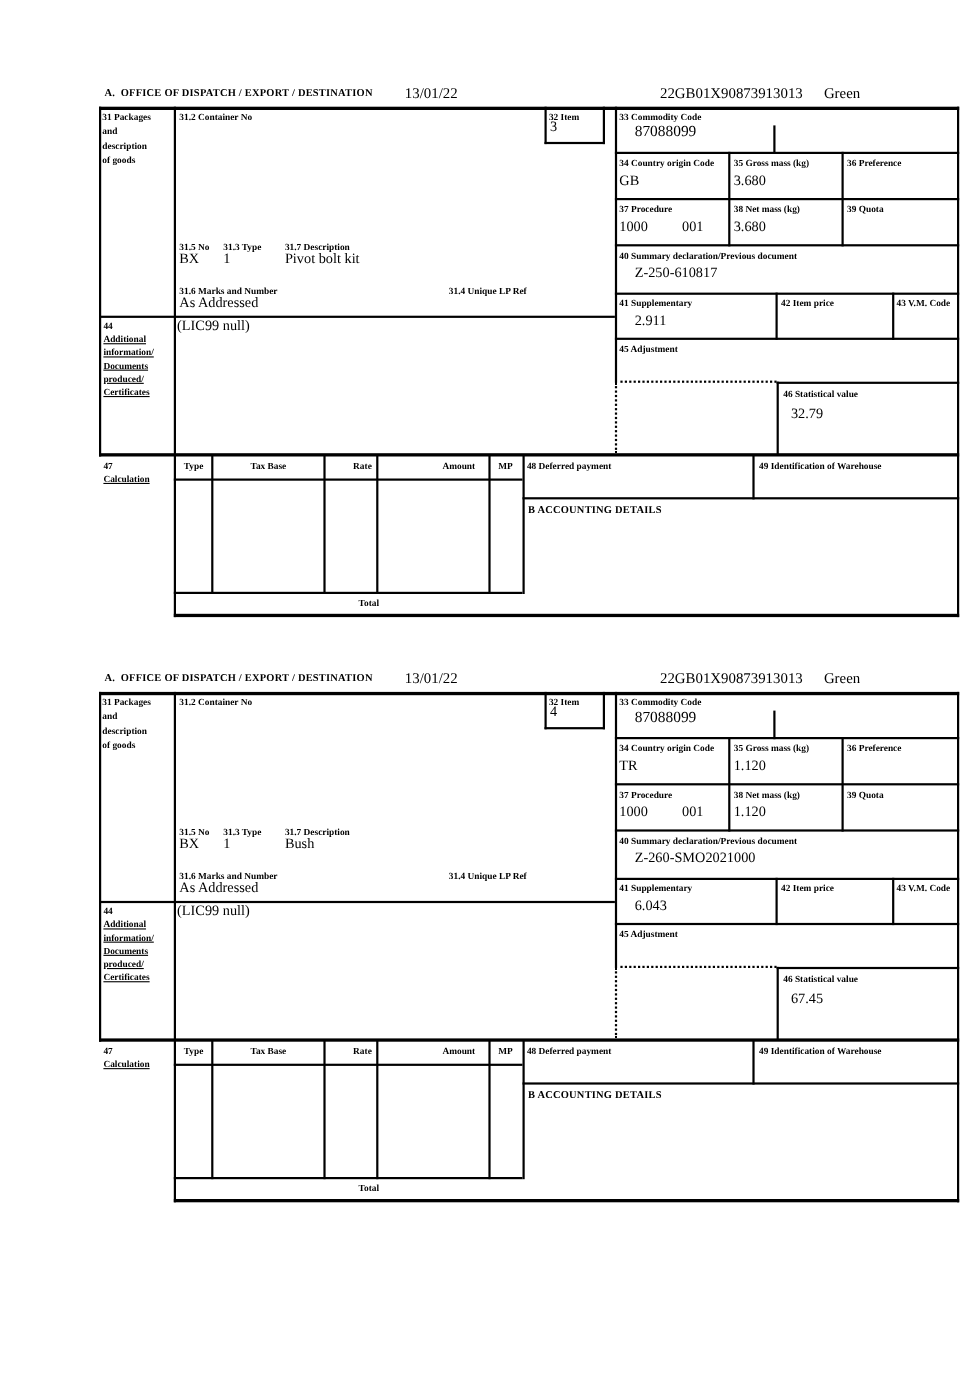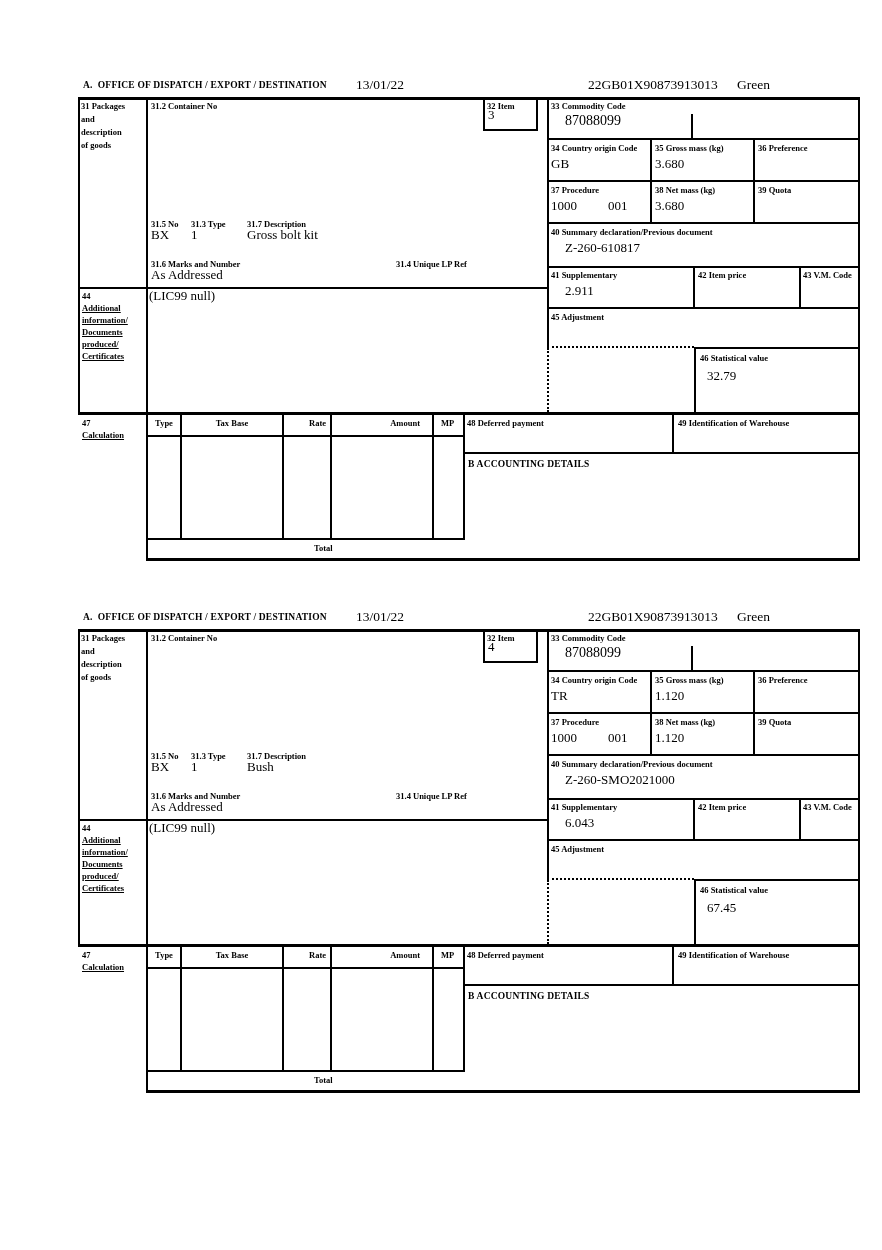--- a/index.html
+++ b/index.html
@@ -1,18 +1,18 @@
 <!DOCTYPE html>
 <html><head>
 <meta charset="utf-8">
 <style>
   html,body{margin:0;padding:0;background:#fff;}
   #page{position:relative;width:882px;height:1250px;background:#ffffff;
         font-family:"Liberation Serif","DejaVu Serif",serif;color:#000;}
-  .form{position:absolute;left:0;width:730px;height:532px;text-decoration:underline;}
+  .form{position:absolute;left:12px;width:730px;height:532px;text-decoration:underline;}
   .ln{position:absolute;background:#000;}
   .dot-h{position:absolute;border-top:2px dotted #000;height:0;}
   .dot-v{position:absolute;border-left:2px dotted #000;width:0;}
   .lab{position:absolute;font-size:8.5px;font-weight:bold;line-height:10px;white-space:nowrap;}
   .lab.u{text-decoration:underline;}
   .val{position:absolute;font-size:13px;line-height:14px;white-space:nowrap;}
   .big{font-size:14px;}
   .office{font-size:9.5px;letter-spacing:.2px;white-space:pre;}
   .hdrval{position:absolute;font-size:13.5px;white-space:nowrap;}
   .cell{position:absolute;font-size:8.5px;font-weight:bold;line-height:10px;}
@@ -86,37 +86,37 @@
   <div class="lab" style="left:758px;top:143px">36 Preference</div>
 
   <div class="lab" style="left:551px;top:185px">37 Procedure</div>
   <div class="val" style="left:551px;top:199px">1000</div>
   <div class="val" style="left:608px;top:199px">001</div>
   <div class="lab" style="left:655px;top:185px">38 Net mass (kg)</div>
   <div class="val" style="left:655px;top:199px">3.680</div>
   <div class="lab" style="left:758px;top:185px">39 Quota</div>
 
   <div class="lab" style="left:551px;top:227px">40 Summary declaration/Previous document</div>
-  <div class="val" style="left:565px;top:241px">Z-260-610817</div>
+  <div class="val" style="left:565px;top:241px">Z-250-610817</div>
 
   <div class="lab" style="left:551px;top:270px">41 Supplementary</div>
   <div class="val" style="left:565px;top:284px">2.911</div>
   <div class="lab" style="left:698px;top:270px">42 Item price</div>
   <div class="lab" style="left:803px;top:270px">43 V.M. Code</div>
 
   <div class="lab" style="left:551px;top:312px">45 Adjustment</div>
   <div class="lab" style="left:700px;top:353px">46 Statistical value</div>
   <div class="val" style="left:707px;top:369px">32.79</div>
 
   <div class="lab" style="left:151px;top:219px">31.5 No</div>
   <div class="lab" style="left:191px;top:219px">31.3 Type</div>
   <div class="lab" style="left:247px;top:219px">31.7 Description</div>
   <div class="val" style="left:151px;top:228px">BX</div>
   <div class="val" style="left:191px;top:228px">1</div>
-  <div class="val" style="left:247px;top:228px">Gross bolt kit</div>
+  <div class="val" style="left:247px;top:228px">Pivot bolt kit</div>
 
   <div class="lab" style="left:151px;top:259px">31.6 Marks and Number</div>
   <div class="val" style="left:151px;top:268px">As Addressed</div>
   <div class="lab" style="left:396px;top:259px">31.4 Unique LP Ref</div>
 
   <div class="lab" style="left:82px;top:291px">44</div>
   <div class="lab u" style="left:82px;top:303px">Additional</div>
   <div class="lab u" style="left:82px;top:315px">information/</div>
   <div class="lab u" style="left:82px;top:327px">Documents</div>
   <div class="lab u" style="left:82px;top:339px">produced/</div>

